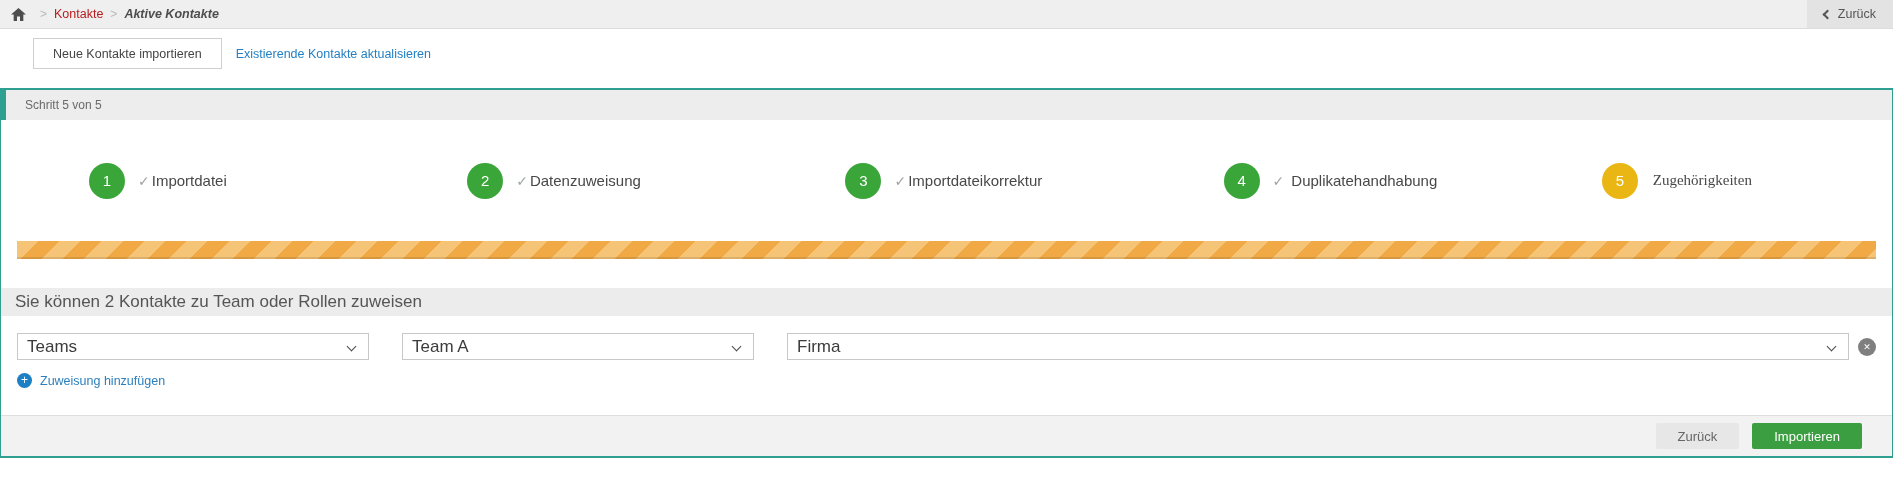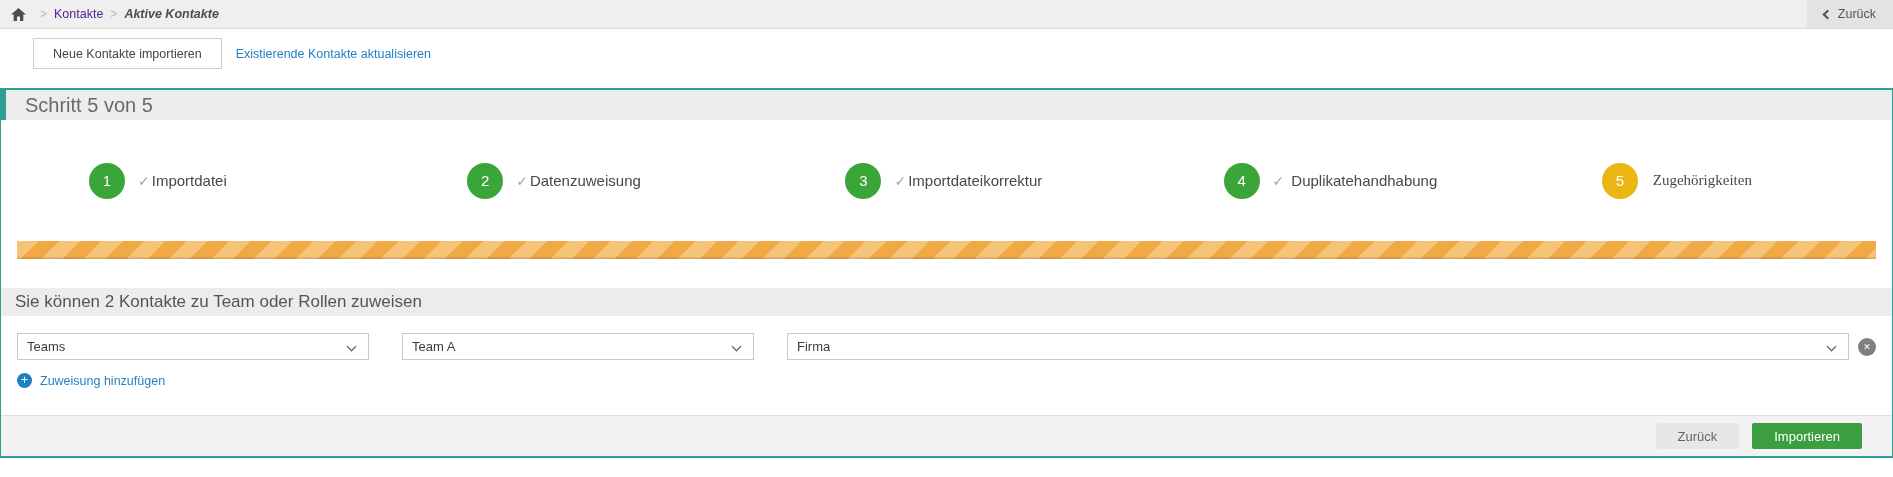--- a/index.html
+++ b/index.html
@@ -4,42 +4,42 @@
 <style>
   * { box-sizing: border-box; margin: 0; padding: 0; }
   html,body { width:1893px; height:477px; overflow:hidden; background:#fff;
     font-family:"Liberation Sans","DejaVu Sans",sans-serif; }
 
   
   .topbar { height:29px; background:#efefef; border-bottom:1px solid #dcdcdc;
     display:flex; align-items:center; padding-left:11px; font-size:12.5px; }
   .home-ic { display:flex; align-items:center; margin-right:7px; cursor:pointer; }
   .bc-sep { color:#b9b9b9; margin:0 7px; font-size:12px; }
-  .bc-muted { color:#4c1d95; cursor:pointer; }
+  .bc-muted { color:#b91c1c; cursor:pointer; }
   .bc-current { color:#4d4d4d; font-weight:700; margin-left:0;font-style:italic; }
   .top-back { margin-left:auto; height:100%; background:#e3e3e3;
     display:flex; align-items:center; gap:7px; padding:0 17px; cursor:pointer;
     color:#555; font-size:12.5px; }
   .chev-left { width:7px; height:7px; border-left:2px solid #555; border-bottom:2px solid #555;
     transform:rotate(45deg); display:inline-block; }
 
   
   .page-head { height:59px; display:flex; align-items:flex-start; padding-left:9px; background:#fff; }
   .page-title { font-size:22px; color:#636363; font-weight:400; margin-top:17px; letter-spacing:.2px; }
   .tabs { display:flex; align-items:stretch; margin-left:24px; margin-top:9px; height:31px; }
   .tab-active { border:1px solid #cfcfcf; background:#fff; color:#444; font-size:12.5px;
     display:flex; align-items:center; padding:0 19px; cursor:pointer; }
   .tab-link { color:#2580c3; font-size:12.5px; display:flex; align-items:center;
     padding:0 14px; cursor:pointer; }
 
   
   .panel { width:1893px; height:370px; border:1px solid #2f9f92; border-top-width:2px;
     border-bottom-width:2px; display:flex; flex-direction:column; background:#fff; }
   .panel-header { background:#ededed; height:30px; flex:0 0 30px; border-left:5px solid #2f9f92;
-    display:flex; align-items:center; padding-left:19px; color:#6a6a6a; font-size:20px; }
+    display:flex; align-items:center; padding-left:19px; color:#6a6a6a; font-size:12px; }
 
   .steps { flex:0 0 121px; display:grid; grid-template-columns:repeat(5,1fr); align-items:center; }
   .step { display:flex; align-items:center; padding-left:88px; cursor:pointer; }
   .step-circle { width:36px; height:36px; border-radius:50%; color:#fff; font-size:15px;
     display:flex; align-items:center; justify-content:center; flex:0 0 36px; }
   .done .step-circle { background:#3aa539; }
   .current .step-circle { background:#e9b613; }
   .check { color:#9fa4a8; font-size:14px; margin:0 2px 0 13px; }
   .step:nth-child(4) .check { margin-right:7px; }
   .step:nth-child(5) .step-label { margin-left:15px;font-family:Liberation Serif, serif; }
@@ -50,21 +50,21 @@
     box-shadow:inset 0 -2px 0 rgba(0,0,0,0.10); }
   .gap-after-progress { flex:0 0 29px; }
 
   .info-strip { background:#ececec; height:28px; flex:0 0 28px; display:flex; align-items:center;
     padding-left:14px; color:#555; font-size:17px; }
 
   .selects-row { display:flex; align-items:center; padding:17px 16px 0; gap:33px; }
   .sel { height:27px; border:1px solid #c8c8c8; background:#fff; display:flex; align-items:center;
     padding:0 30px 0 9px; position:relative; cursor:pointer; flex:0 0 352px; }
   .sel.wide { flex:1 1 auto; }
-  .sel-value { font-size:13px; color:#3c3c3c; }
+  .sel-value { font-size:17px; color:#3c3c3c; }
   .chev-down { width:7px; height:7px; border-right:1.5px solid #4a4a4a; border-bottom:1.5px solid #4a4a4a;
     transform:rotate(45deg); position:absolute; right:13px; top:9px; }
   .remove-circle { width:18px; height:18px; border-radius:50%; background:#7f7f7f; color:#fff;
     font-size:9px; font-weight:700; display:flex; align-items:center; justify-content:center;
     margin-left:-24px; flex:0 0 18px; cursor:pointer; }
 
   .add-row { display:flex; align-items:center; gap:8px; padding:13px 16px 0; }
   .plus-circle { width:15px; height:15px; border-radius:50%; background:#1b80c4; color:#fff;
     font-size:12px; line-height:13px; display:flex; align-items:center; justify-content:center;
     cursor:pointer; flex:0 0 15px; }

